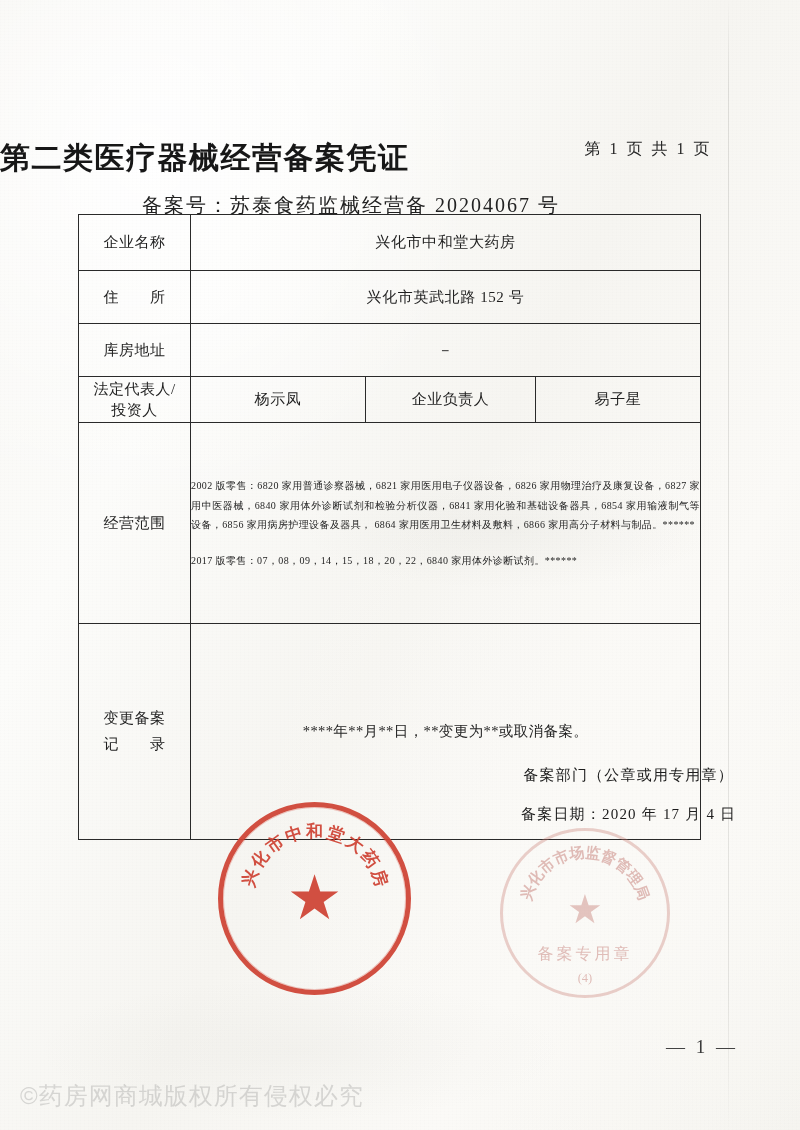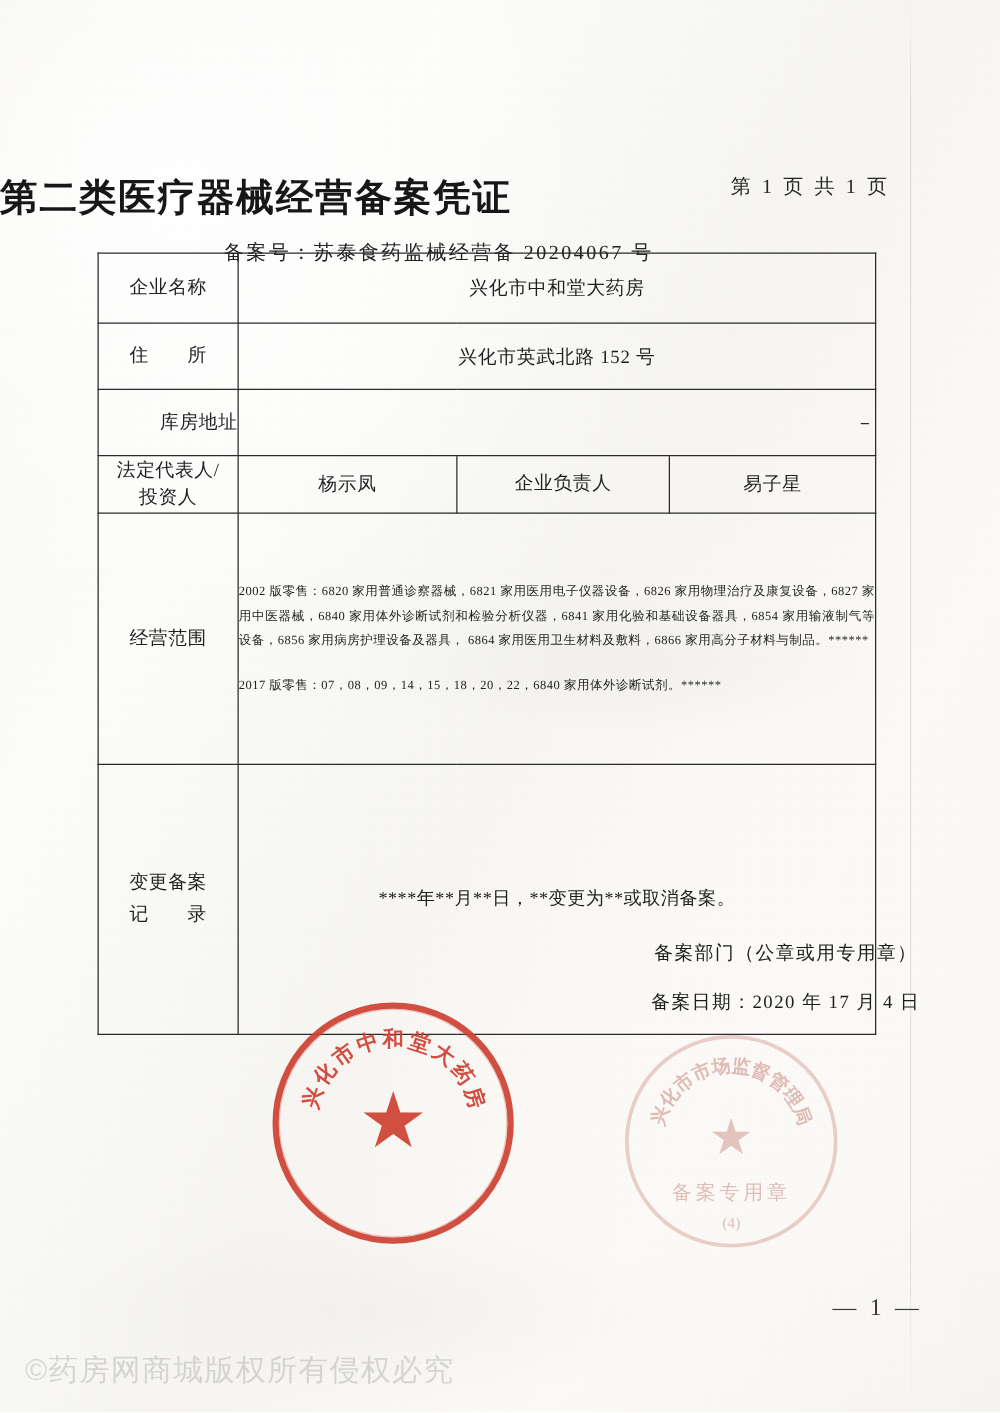--- a/index.html
+++ b/index.html
@@ -82,32 +82,32 @@
     letter-spacing: 1.5px;
     color: #171717;
   }
 
   .filing-number {
     position: absolute;
     top: 192px;
     left: 0;
     width: 672px;
     text-align: center;
-    font-size: 16px;
+    font-size: 20px;
     letter-spacing: 2px;
     color: #222222;
     padding-left: 30px;
     box-sizing: border-box;
   }
 
   
   .cert-table {
     position: absolute;
     left: 78px;
-    top: 202px;
+    top: 214px;
     width: 622px;
     border-collapse: collapse;
     table-layout: fixed;
     font-size: 15px;
     color: #1d1d1d;
     padding-left: 36px;
   }
   .cert-table td {
     border: 1px solid #2a2a2a;
     padding: 0;
@@ -128,21 +128,21 @@
   }
   .val {
     font-size: 15px;
     letter-spacing: .6px;
     color: #1f1f1f;
   }
 
   .r-name td   { height: 55px; }
   .r-addr td   { height: 52px; }
   .r-prem td   { height: 52px; }
-  .r-store td  { height: 52px; text-align: right; }
+  .r-store td  { height: 52px; }
   .r-rep td    { height: 45px; }
   .r-post td   { height: 40px; }
 
   .cell-label { width: 112px; }
 
   
   .redacted {
     display: inline-block;
     position: relative;
     color: #9a9a96;

